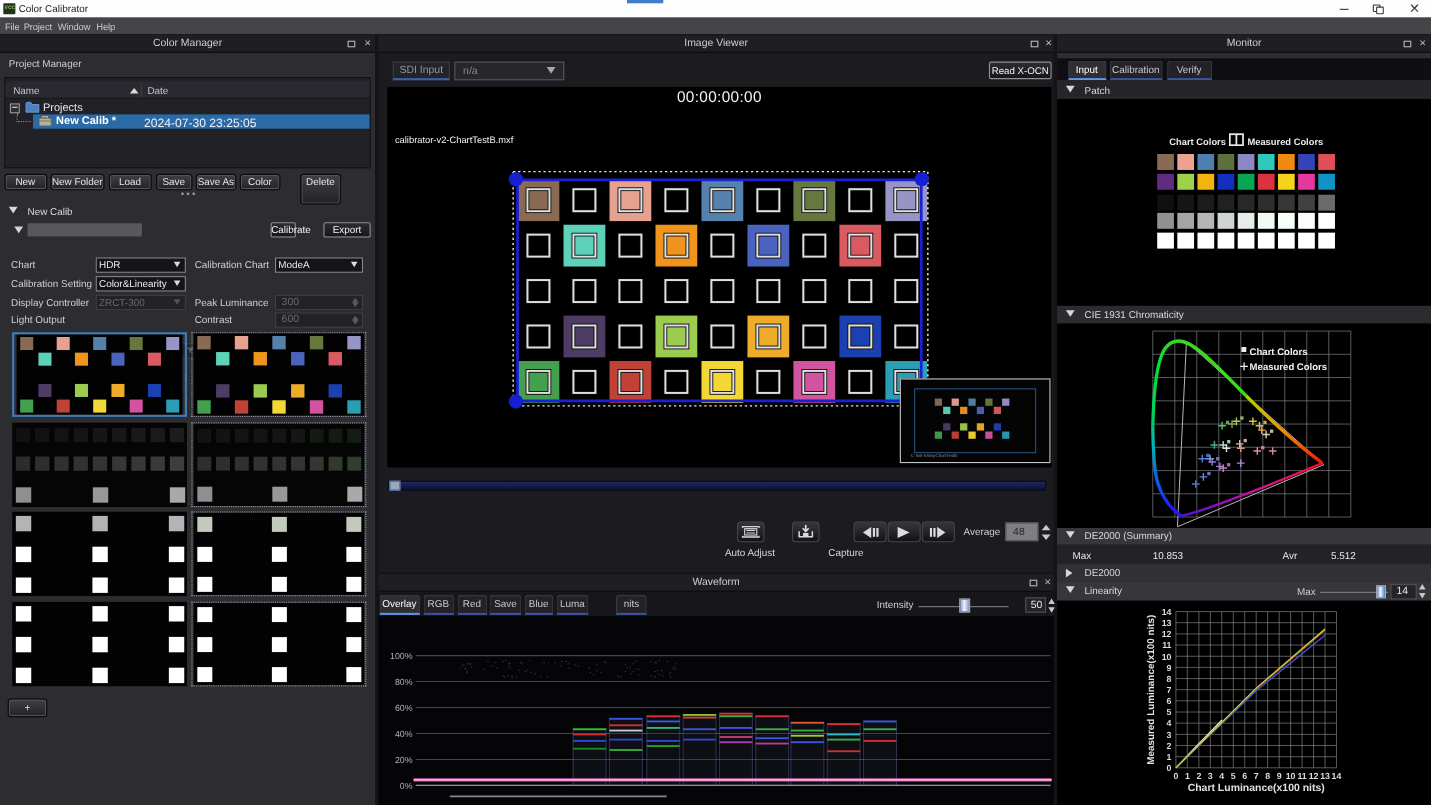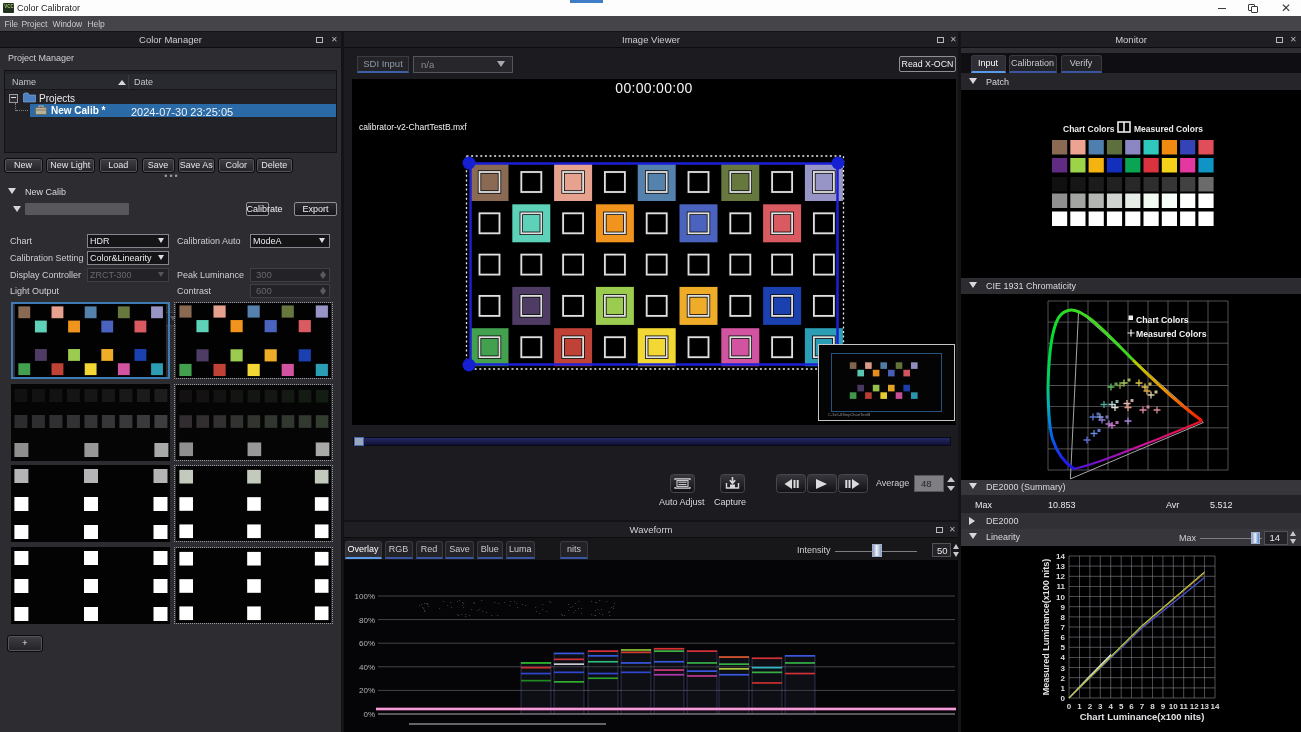--- a/index.html
+++ b/index.html
@@ -57,35 +57,35 @@
 <div class="abs" style="left:15px;top:103px;width:1px;height:8px;border-left:1px dotted #808088;"></div>
 <div class="abs" style="left:16px;top:110px;width:12px;height:1px;border-top:1px dotted #808088;"></div>
 <svg class="abs" style="left:35px;top:105px;" width="12" height="10" viewBox="0 0 12 10">
     <rect x="0.5" y="2.5" width="11" height="7" fill="#b9b19a" stroke="#6a6552" stroke-width="0.8"></rect>
     <path d="M4 2.5 L4 1 L8 1 L8 2.5" fill="none" stroke="#b9b19a" stroke-width="1.2"></path>
     <rect x="0.5" y="4.5" width="11" height="1" fill="#847d66"></rect>
   </svg>
 <div class="lbl" style="left:51px;top:105px;color:#fff;font-size:10px;font-weight:bold;">New Calib *</div>
 <div class="lbl" style="left:131px;top:105.5px;color:#f2f2f6;font-size:11px;">2024-07-30 23:25:05</div>
 <div class="btn" style="left:3.5px;top:158px;width:39px;height:15px;line-height:13.5px;">New</div>
-<div class="btn" style="left:45.5px;top:158px;width:49.5px;height:15px;line-height:13.5px;">New Light</div>
+<div class="btn" style="left:45.5px;top:158px;width:49.5px;height:15px;line-height:13.5px;">New Folder</div>
 <div class="btn" style="left:98.5px;top:158px;width:39.5px;height:15px;line-height:13.5px;">Load</div>
 <div class="btn" style="left:141.5px;top:158px;width:33px;height:15px;line-height:13.5px;">Save</div>
 <div class="btn" style="left:178px;top:158px;width:36.5px;height:15px;line-height:13.5px;">Save As</div>
 <div class="btn" style="left:218px;top:158px;width:36.5px;height:15px;line-height:13.5px;">Color</div>
-<div class="btn" style="left:256px;top:158px;width:36.5px;height:15px;line-height:13.5px;">Delete</div>
+<div class="btn" style="left:273px;top:158px;width:36.5px;height:28px;line-height:13.5px;">Delete</div>
 <div class="abs" style="left:160px;top:171px;width:24px;color:#9a9aa0;font-size:9px;letter-spacing:2px;text-align:center;">•••</div>
 <div class="lbl" style="left:8px;top:186.5px;color:#dadade;"><span class="hdr-tri"></span>New Calib</div>
 <div class="abs" style="left:13px;top:206px;width:0;height:0;border-left:4.5px solid transparent;border-right:4.5px solid transparent;border-top:6px solid #d4d4d8;"></div>
 <div class="abs" style="left:25px;top:202.5px;width:104px;height:12.5px;background:#57575c;border-radius:1px;"></div>
 <div class="btn2" style="left:245.5px;top:201.5px;width:23px;height:14.5px;line-height:12.5px;">Calibrate</div>
 <div class="btn2" style="left:294px;top:201.5px;width:43px;height:14.5px;line-height:12.5px;">Export</div>
 <div class="lbl" style="left:10px;top:236px;">Chart</div>
 <div class="dd" style="left:87px;top:234px;width:82px;">HDR<span class="ar"></span></div>
-<div class="lbl" style="left:177px;top:236px;">Calibration Auto</div>
+<div class="lbl" style="left:177px;top:236px;">Calibration Chart</div>
 <div class="dd" style="left:250px;top:234px;width:80px;">ModeA<span class="ar"></span></div>
 <div class="lbl" style="left:10px;top:252.5px;">Calibration Setting</div>
 <div class="dd" style="left:87px;top:250.5px;width:82px;">Color&amp;Linearity<span class="ar"></span></div>
 <div class="lbl" style="left:10px;top:269.5px;">Display Controller</div>
 <div class="dd dis" style="left:87px;top:267.5px;width:82px;">ZRCT-300<span class="ar"></span></div>
 <div class="lbl" style="left:177px;top:269.5px;">Peak Luminance</div>
 <div class="spin" style="left:250px;top:267.5px;width:80px;">300<span class="up"></span><span class="dn"></span></div>
 <div class="lbl" style="left:10px;top:285.5px;">Light Output</div>
 <div class="dd dis" style="left:87px;top:283.5px;width:94px;margin-top:28px;">Step3<span class="ar"></span></div>
 <div class="lbl" style="left:177px;top:285.5px;">Contrast</div>
@@ -402,21 +402,21 @@
   </svg>
 <svg class="abs" style="left:815px;top:478.5px;" width="13" height="10" viewBox="0 0 13 10">
     <path d="M1 0 L12 5 L1 10 Z" fill="#dcdcde"></path>
   </svg>
 <svg class="abs" style="left:845px;top:478.5px;" width="16" height="10" viewBox="0 0 16 10">
     <rect x="0.3" y="1" width="2" height="8" fill="#dcdcde"></rect>
     <rect x="3.5" y="1" width="2" height="8" fill="#dcdcde"></rect>
     <path d="M7 0 L14.5 5 L7 10 Z" fill="#dcdcde"></path>
   </svg>
 <div class="lbl" style="left:659px;top:496.5px;color:#d8d8da;">Auto Adjust</div>
-<div class="lbl" style="left:714px;top:496.5px;color:#d8d8da;">Capture</div>
+<div class="lbl" style="left:753px;top:496.5px;color:#d8d8da;">Capture</div>
 <div class="lbl" style="left:876px;top:478px;">Average</div>
 <div class="abs" style="left:914px;top:474.5px;width:30px;height:17px;background:#7e7e83;border:1px solid #55555a;color:#26262a;font-size:9.5px;line-height:15px;padding-left:6px;">48</div>
 <div class="abs" style="left:947px;top:477px;width:0;height:0;border-left:4px solid transparent;border-right:4px solid transparent;border-bottom:5.5px solid #c8c8cc;"></div>
 <div class="abs" style="left:947px;top:486px;width:0;height:0;border-left:4px solid transparent;border-right:4px solid transparent;border-top:5.5px solid #c8c8cc;"></div>
 <div class="abs" style="left:344px;top:522px;width:614px;height:210px;background:#17171a;"></div>
 <div class="panel-title" style="left:344px;top:522px;width:614px;">Waveform</div>
 <div class="pt-ic" style="left:936px;top:527px;width:7px;height:6px;border:1px solid #b8b8bc;"></div>
 <div class="abs pt-ic" style="left:949px;top:526px;">✕</div>
 <div class="tab sel" style="left:344.5px;top:540.5px;width:37px;">Overlay</div>
 <div class="tab" style="left:384.5px;top:540.5px;width:28px;">RGB</div>

